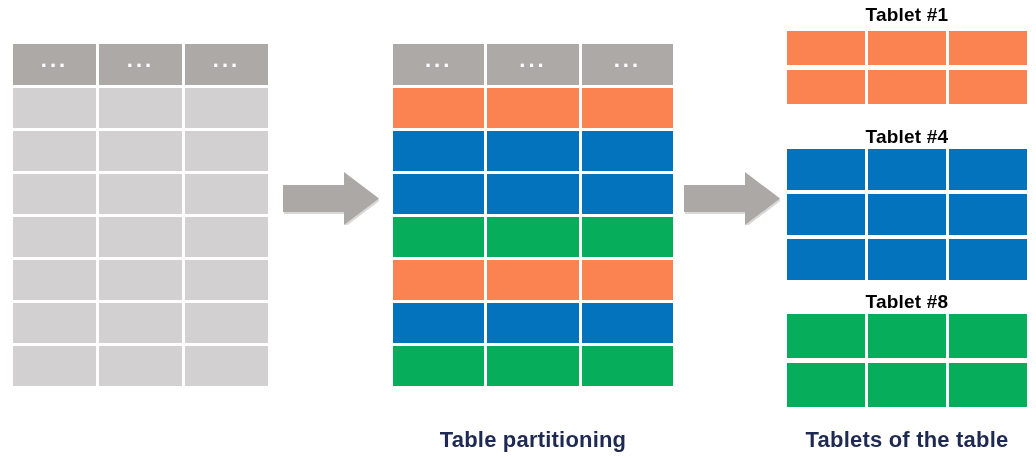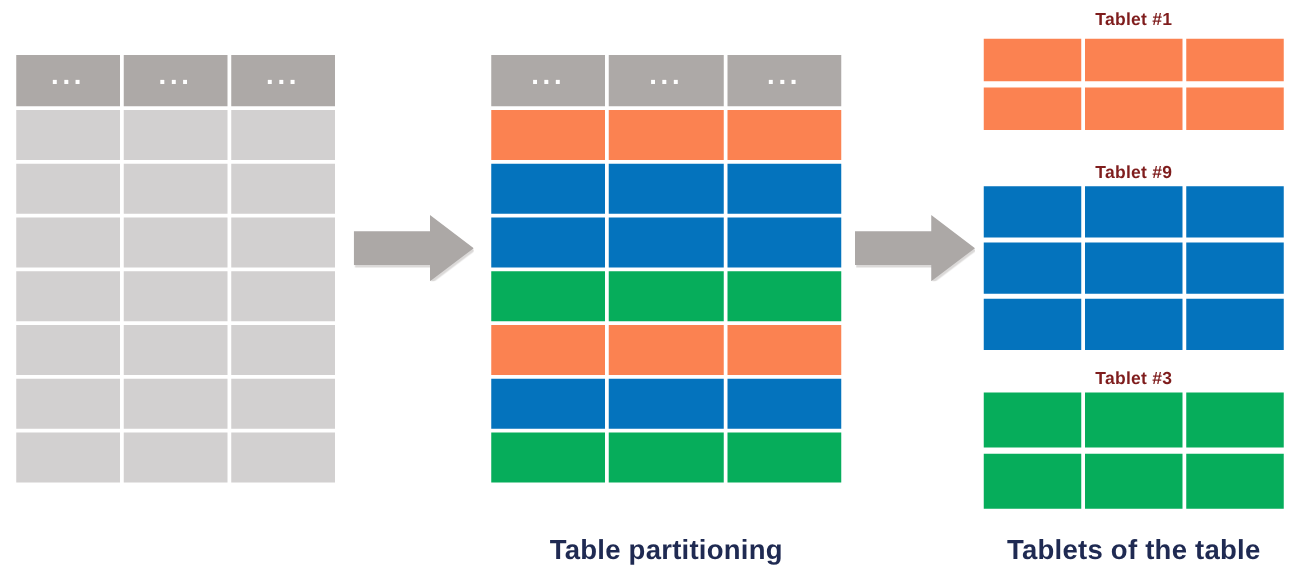--- a/index.html
+++ b/index.html
@@ -20,22 +20,22 @@
   }
   .tbl-partition {
     position:absolute; left:393px; top:44px; width:280px;
     grid-template-rows:41px repeat(7,40px); gap:3px;
   }
   .tablet-group { position:absolute; width:240px; }
   .tg-1 { left:787px; top:4px; }
   .tg-2 { left:787px; top:126px; }
   .tg-3 { left:787px; top:291px; }
   .tablet-title {
-    text-align:center; font-weight:700; font-size:14px; line-height:22px;
-    color:#7f1d1d; letter-spacing:0.2px;
+    text-align:center; font-weight:700; font-size:19px; line-height:22px;
+    color:#000000; letter-spacing:0.2px;
   }
   .tbl-t1 { position:relative; margin-top:5px; grid-template-rows:repeat(2,34px); row-gap:5px; column-gap:3px; }
   .tbl-t2 { position:relative; margin-top:1px; grid-template-rows:repeat(3,41px); row-gap:4px; column-gap:3px; }
   .tbl-t3 { position:relative; margin-top:1px; grid-template-rows:repeat(2,44px); row-gap:5px; column-gap:3px; }
   .arrow { position:absolute; width:96px; height:53px; }
   .arrow-1 { left:283px; top:172px; }
   .arrow-2 { left:684px; top:172px; }
   .arrow polygon { filter:drop-shadow(1px 2px 0 #dbd9d8); }
   .caption {
     position:absolute; top:429px; font-weight:700; font-size:22px; line-height:22px;
@@ -130,36 +130,36 @@
         <div class="cell" style="background: rgb(251, 130, 81);"></div>
         <div class="cell" style="background: rgb(251, 130, 81);"></div>
         <div class="cell" style="background: rgb(251, 130, 81);"></div>
         <div class="cell" style="background: rgb(251, 130, 81);"></div>
         <div class="cell" style="background: rgb(251, 130, 81);"></div>
         <div class="cell" style="background: rgb(251, 130, 81);"></div>
       </div>
   </div>
 
   <div class="tablet-group tg-2">
-    <div class="tablet-title">Tablet #9</div>
+    <div class="tablet-title">Tablet #4</div>
     <div class="grid tbl-t2" style="grid-template-columns: repeat(3, 1fr);">
         <div class="cell" style="background: rgb(4, 115, 189);"></div>
         <div class="cell" style="background: rgb(4, 115, 189);"></div>
         <div class="cell" style="background: rgb(4, 115, 189);"></div>
         <div class="cell" style="background: rgb(4, 115, 189);"></div>
         <div class="cell" style="background: rgb(4, 115, 189);"></div>
         <div class="cell" style="background: rgb(4, 115, 189);"></div>
         <div class="cell" style="background: rgb(4, 115, 189);"></div>
         <div class="cell" style="background: rgb(4, 115, 189);"></div>
         <div class="cell" style="background: rgb(4, 115, 189);"></div>
       </div>
   </div>
 
   <div class="tablet-group tg-3">
-    <div class="tablet-title">Tablet #3</div>
+    <div class="tablet-title">Tablet #8</div>
     <div class="grid tbl-t3" style="grid-template-columns: repeat(3, 1fr);">
         <div class="cell" style="background: rgb(6, 173, 91);"></div>
         <div class="cell" style="background: rgb(6, 173, 91);"></div>
         <div class="cell" style="background: rgb(6, 173, 91);"></div>
         <div class="cell" style="background: rgb(6, 173, 91);"></div>
         <div class="cell" style="background: rgb(6, 173, 91);"></div>
         <div class="cell" style="background: rgb(6, 173, 91);"></div>
       </div>
   </div>
 

